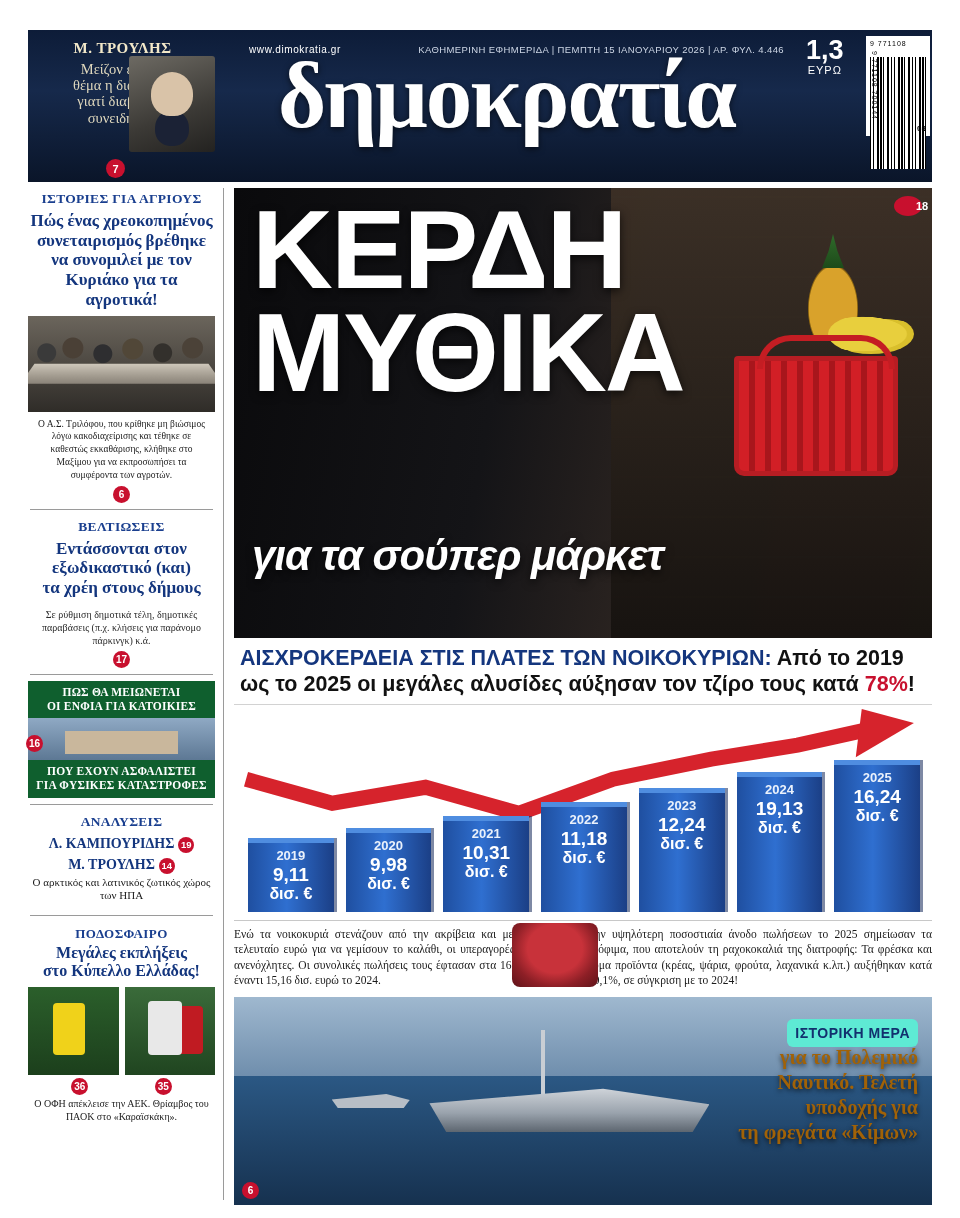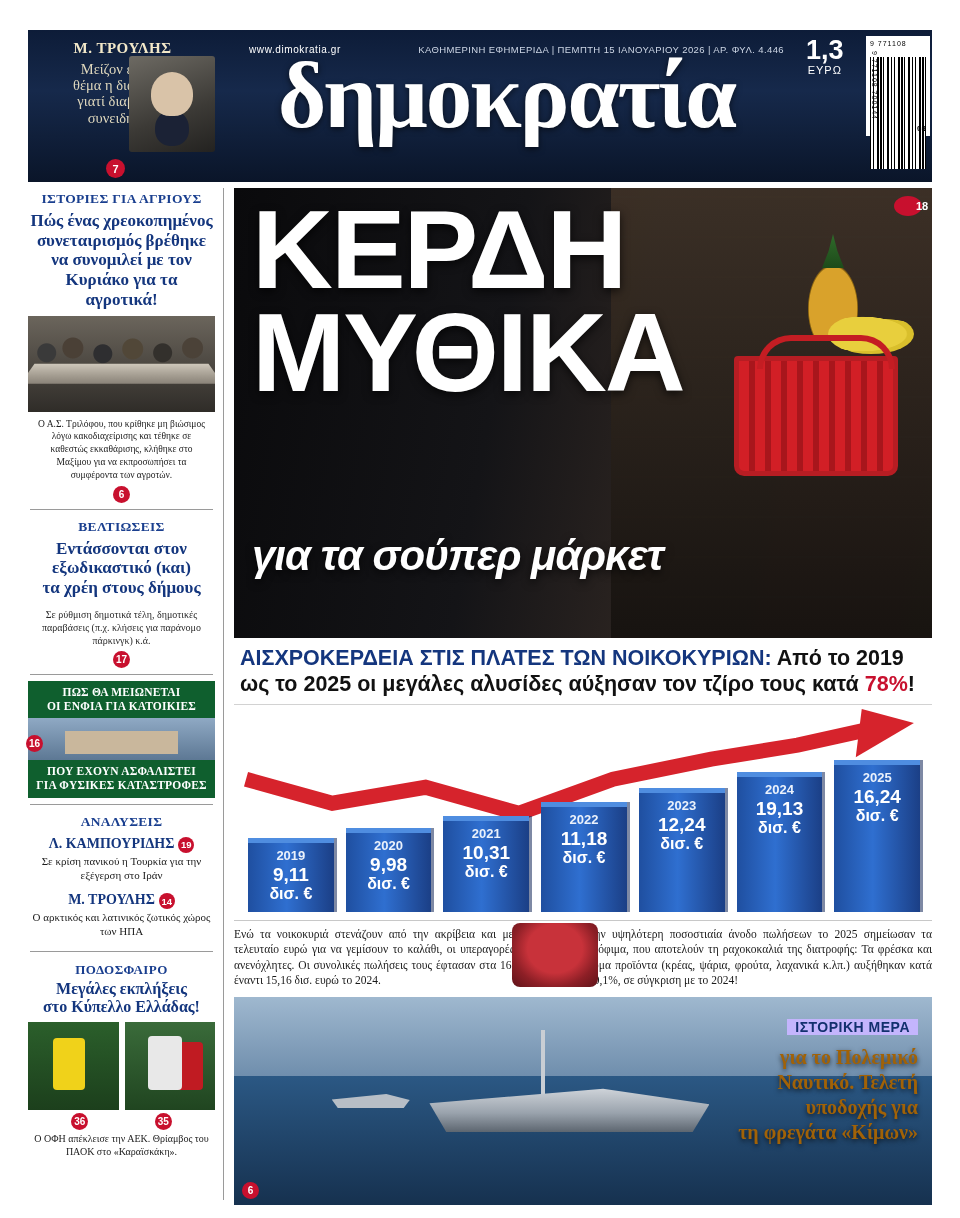--- a/index.html
+++ b/index.html
@@ -512,27 +512,28 @@
     background: #c9ced4;
   }
   .ship-far {
     position: absolute; left: 14%; top: 46%;
     width: 78px; height: 16px;
     background: #b7bec6;
     clip-path: polygon(0 45%, 70% 10%, 100% 48%, 92% 100%, 8% 100%);
   }
   .navy-kicker {
     position: absolute; right: 14px; top: 22px;
-    background: #c4b5fd;
+    background: #5eead4;
     color: #12306e;
     font-family: "Liberation Sans", sans-serif;
     font-weight: bold;
     font-size: 14px;
-    padding: 0 8px;
+    padding: 6px 8px;
     letter-spacing: .5px;
+    border-radius: 6px;
   }
   .navy-head {
     position: absolute; right: 14px; top: 48px;
     color: #a16207;
     font-family: "Liberation Serif", serif;
     font-weight: bold;
     font-size: 20px;
     line-height: 1.25;
     text-align: right;
     text-shadow: 0 2px 5px rgba(0,0,0,.7);
@@ -638,21 +639,20 @@
       </div>
 
       <div class="hr-thin"></div>
 
       <div>
         <div class="lc-kicker">ΑΝΑΛΥΣΕΙΣ</div>
         <div>
           <div class="analysis-name">
             <span>Λ. ΚΑΜΠΟΥΡΙΔΗΣ</span><span class="pg">19</span>
           </div>
-          <div class="analysis-txt">Σε κρίση πανικού η Τουρκία για την εξέγερση στο Ιράν</div>
         </div>
         <div>
           <div class="analysis-name">
             <span>Μ. ΤΡΟΥΛΗΣ</span><span class="pg">14</span>
           </div>
           <div class="analysis-txt">Ο αρκτικός και λατινικός ζωτικός χώρος των ΗΠΑ</div>
         </div>
       </div>
 
       <div class="hr-thin"></div>

